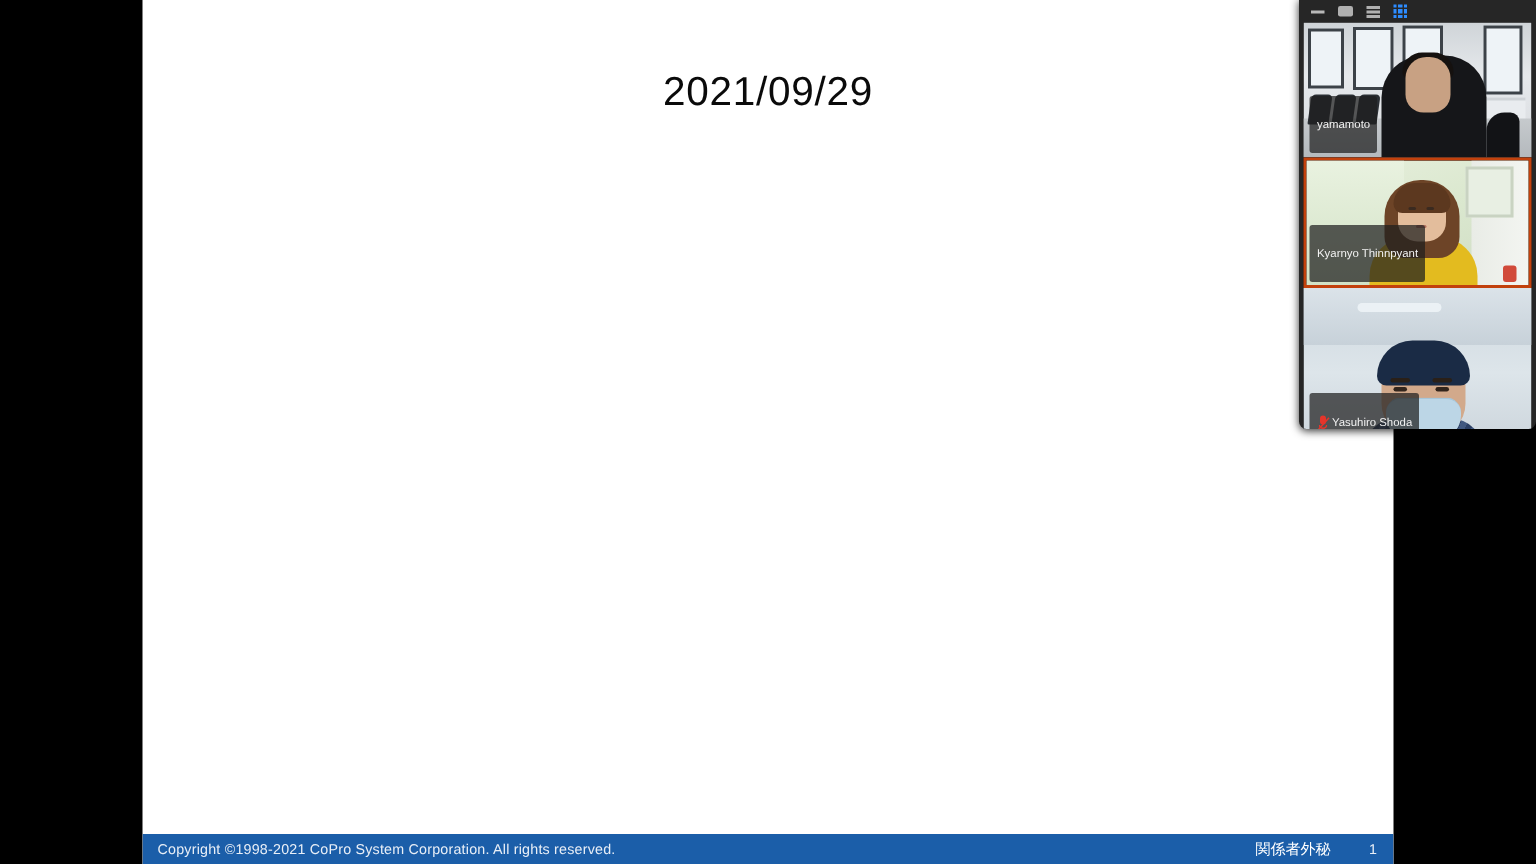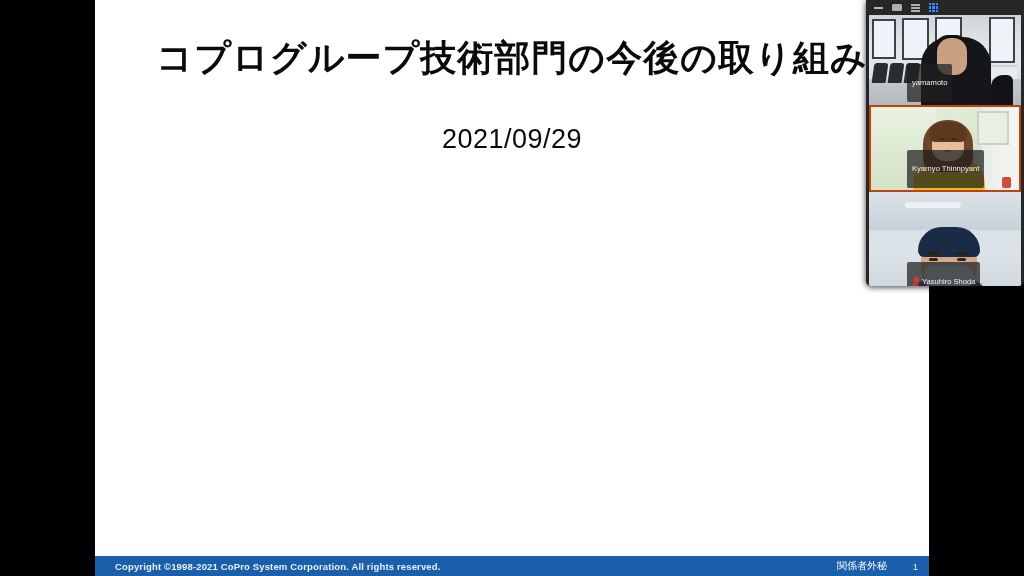--- a/index.html
+++ b/index.html
@@ -35,23 +35,22 @@
     font-size:27px; font-weight:normal; letter-spacing:.5px;
   }
 
   
   #footer {
     position:absolute; left:0; bottom:0; width:834px; height:20px;
     background:#1b5ea9; color:#ffffff;
     display:flex; align-items:center;
   }
   #footer .copyright {
-    position:absolute; left:20px; font-size:9.5px; letter-spacing:.15px;
+    position:absolute; left:10px; font-size:9.5px; letter-spacing:.15px;
     color:#e9eff7;
-    font-weight:bold;
   }
   #footer .confidential {
     position:absolute; right:42px; font-size:10px; color:#ffffff;
   }
   #footer .page-no {
     position:absolute; right:11px; font-size:9.5px; color:#e9eff7;
   }
 
   
   #zoom-panel {
@@ -154,42 +153,41 @@
   .v3 .mask { position:absolute; left:55px; bottom:12px; width:50px; height:28px;
               background:#bcd6e6; border-radius:10px 10px 16px 16px;
               border-top:1px solid #a7c6da; }
 
   
   .badge {
     position:absolute; left:4px; bottom:3px;
     background:rgba(30,30,30,.72); color:#f2f2f2;
     font-size:7.6px; line-height:1; padding:15px 5px; border-radius:2px;
     display:flex; align-items:center; gap:3px; max-width:140px;
-    white-space:nowrap; overflow:hidden;margin-left:34px;
+    white-space:nowrap; overflow:hidden;
   }
   .badge.hl { left:2px; bottom:2px; }
   .mute-icon { position:relative; width:7px; height:10px; flex:0 0 auto; }
   .mute-icon .m-body { position:absolute; left:1.5px; top:0; width:4px; height:6px;
                        background:#e5352b; border-radius:2px; }
   .mute-icon .m-base { position:absolute; left:0.5px; top:6px; width:6px; height:3px;
                        border:1px solid #e5352b; border-top:0; border-radius:0 0 3px 3px; }
   .mute-icon .m-slash { position:absolute; left:-1px; top:4.5px; width:11px; height:1.4px;
                         background:#e5352b; transform:rotate(-48deg); transform-origin:center; }
 </style>
 </head>
 <body>
 
 <div id="screen">
 
   <div id="slide">
 
     <div id="slide-body">
 
 
-      <div class="subtitle-jp">コプログループ技術部門の今後の取り組み</div>
 
       <div class="date-line">2021/09/29</div>
 
     </div>
 
     <div id="footer">
       <span class="copyright">Copyright ©1998-2021 CoPro System Corporation. All rights reserved.</span>
       <span class="confidential">関係者外秘</span>
       <span class="page-no">1</span>
     </div>

